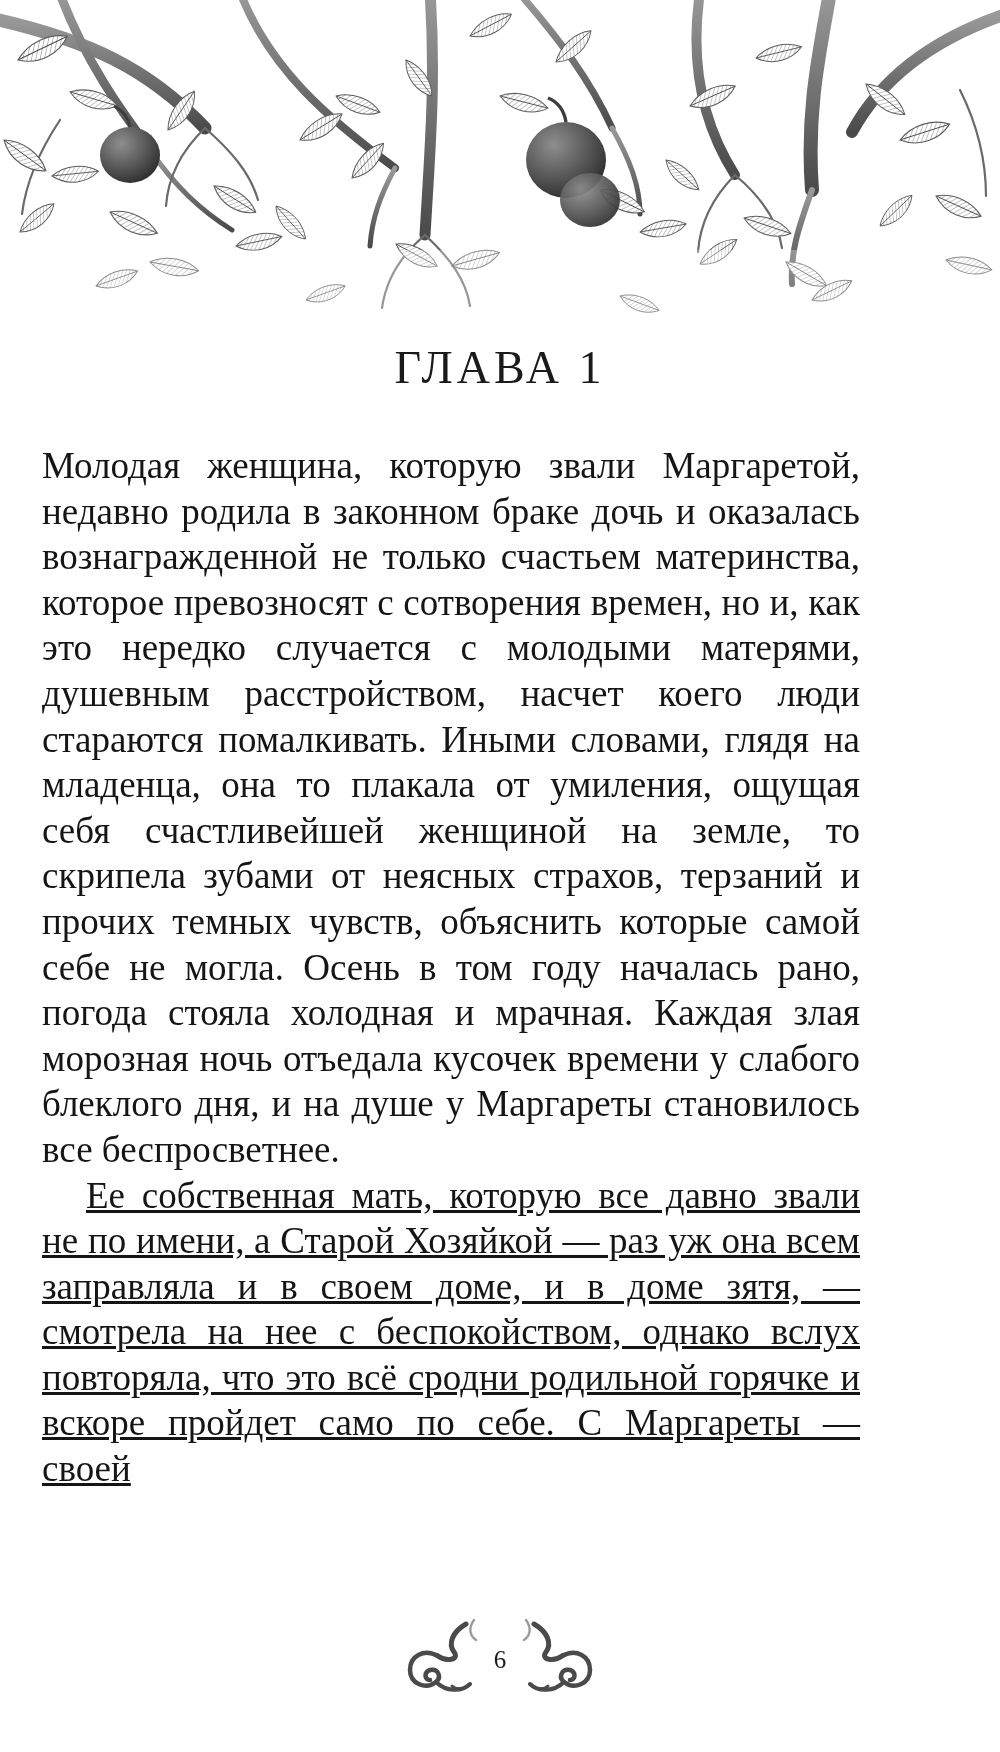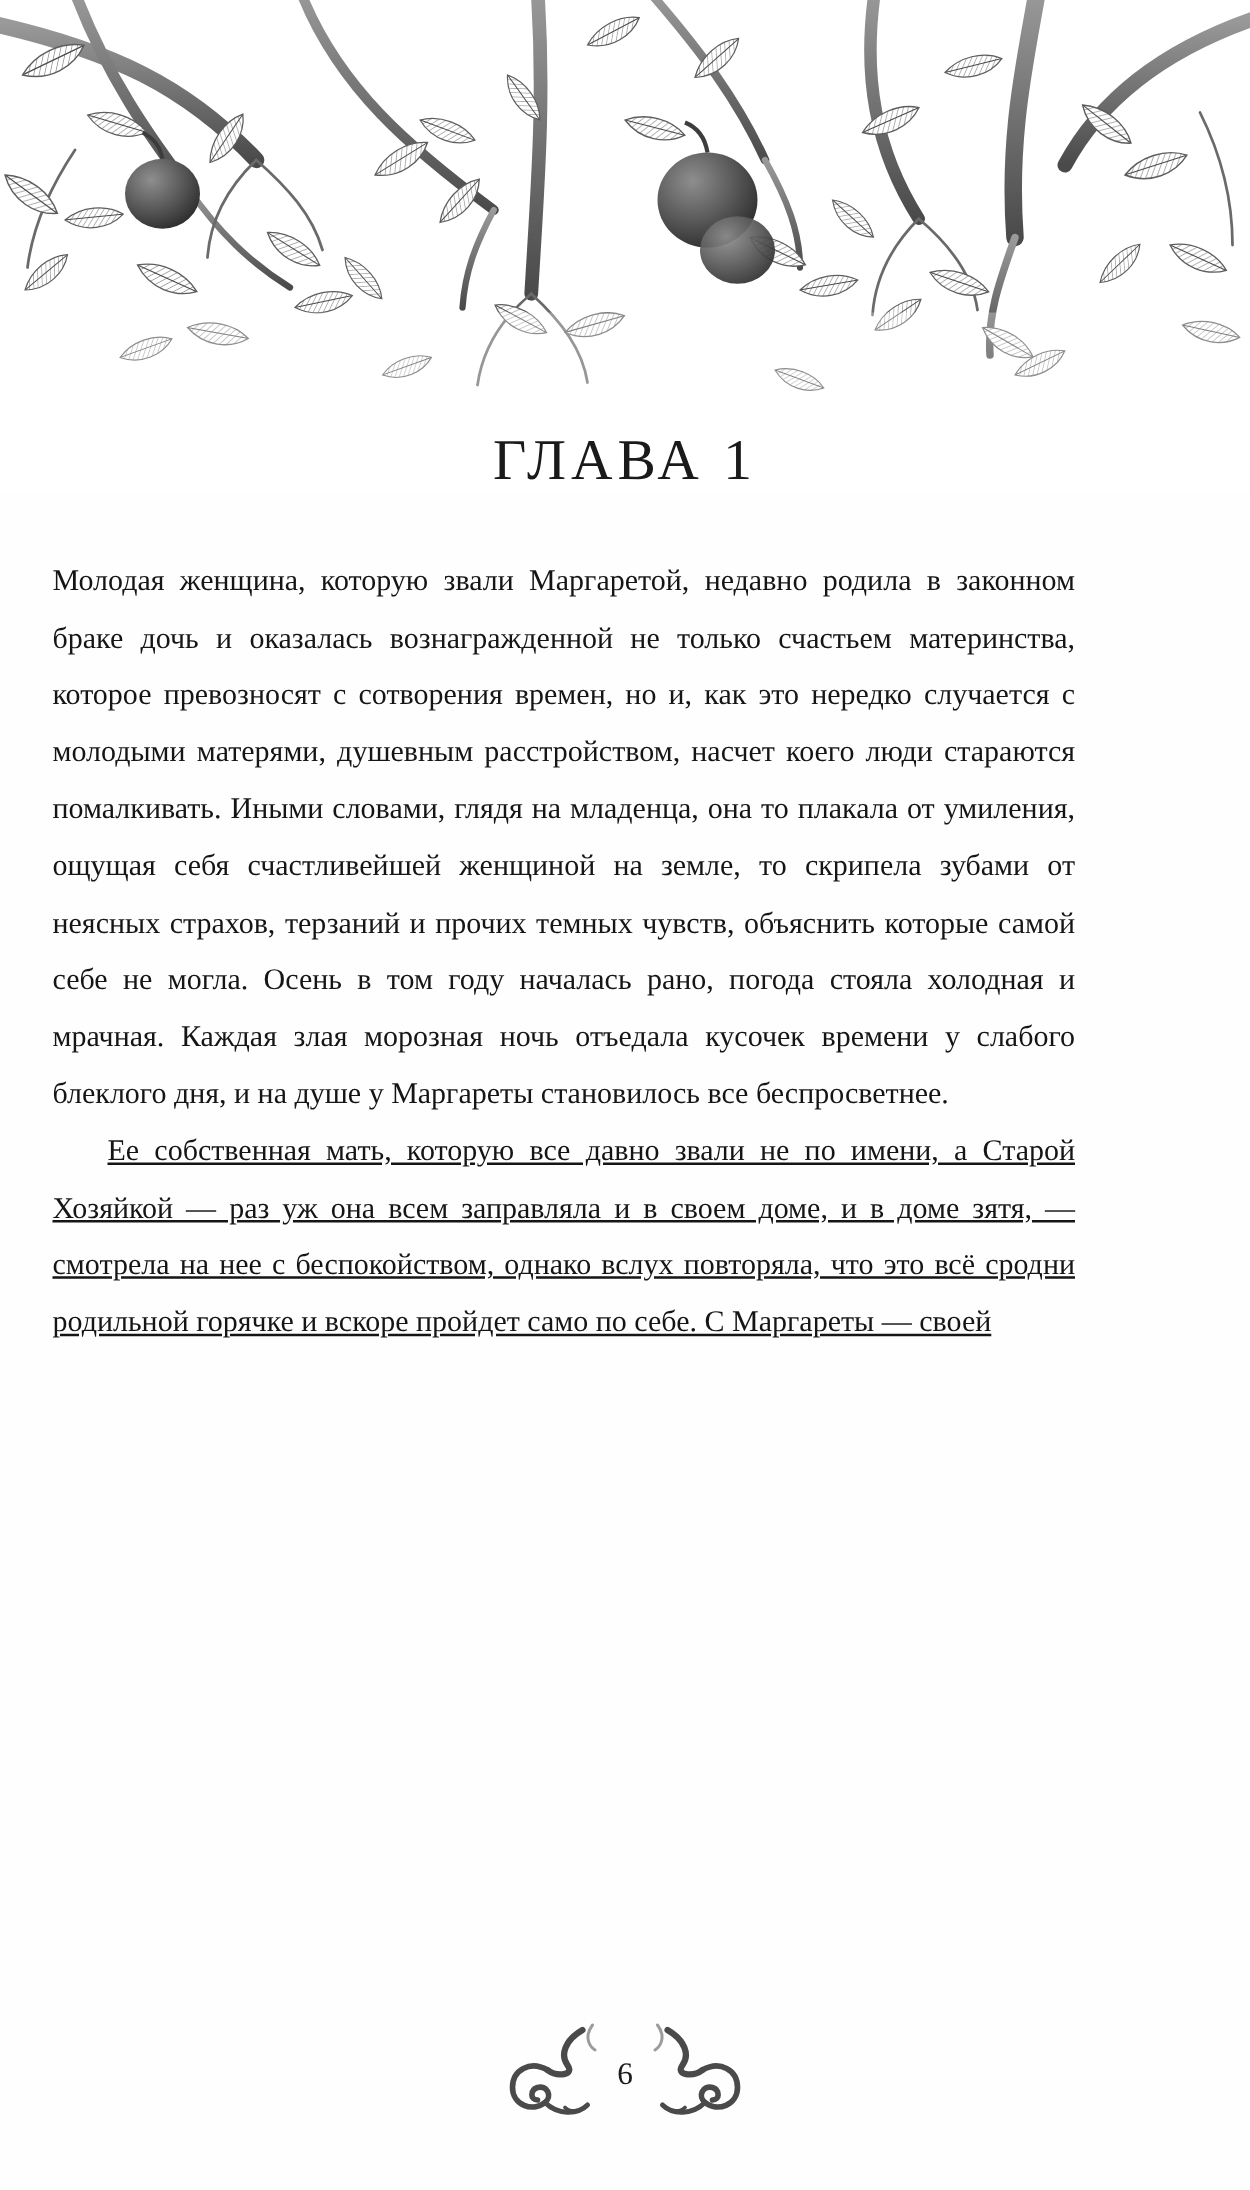--- a/index.html
+++ b/index.html
@@ -55,21 +55,21 @@
 
   
   .body-text {
     position: absolute;
     left: 42px;
     top: 443px;
     width: 818px;
   }
   .body-text p {
     margin: 0;
-    font-size: 24px;
+    font-size: 37px;
     line-height: 45.6px;
     text-align: justify;
     text-justify: inter-word;
     hyphens: auto;
     -webkit-hyphens: auto;
     color: #151515;
     font-family: "Liberation Serif", "DejaVu Serif", serif;
   }
   .body-text p.indent {
     text-indent: 44px;

